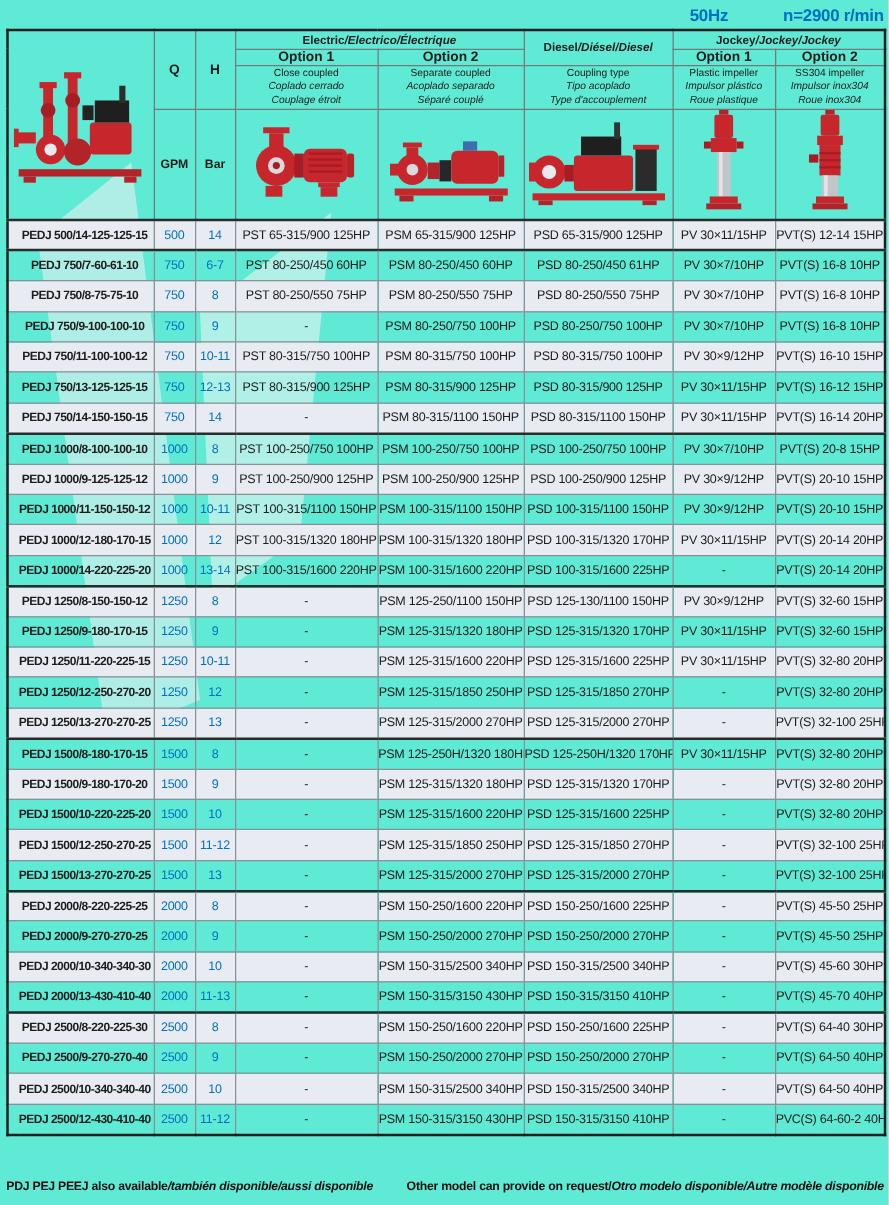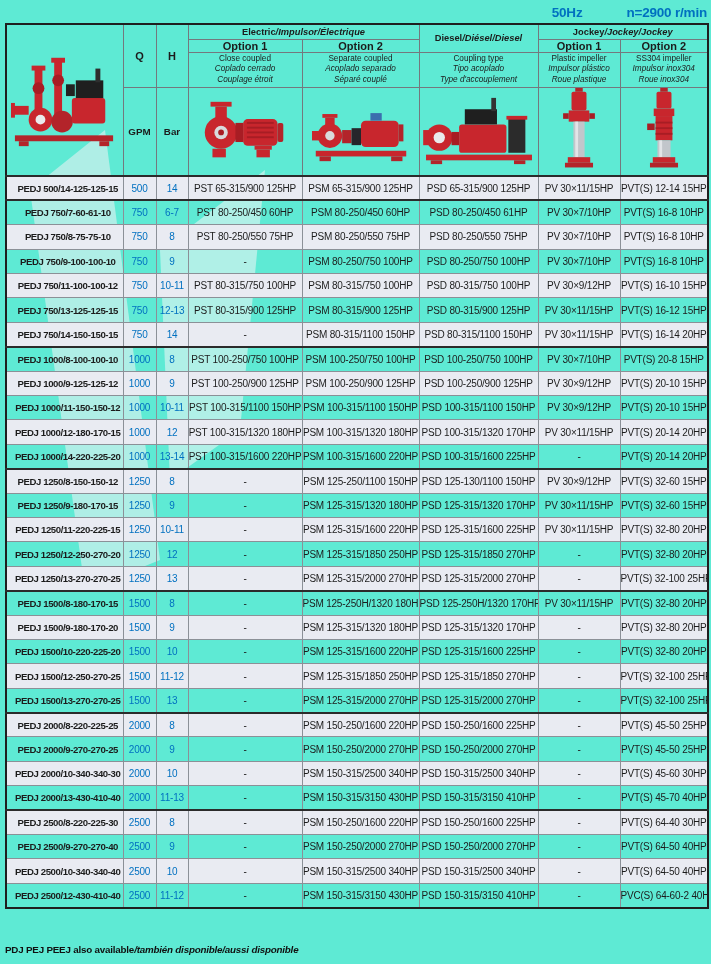--- a/index.html
+++ b/index.html
@@ -97,21 +97,21 @@
             <circle cx="52" cy="72" r="11" fill="#b3242a"></circle>
             <rect x="56" y="34" width="9" height="12" fill="#222"></rect>
             <rect x="62" y="48" width="34" height="26" rx="3" fill="#c8262d"></rect>
             <rect x="66" y="30" width="28" height="18" fill="#1f1f1f"></rect>
             <rect x="86" y="18" width="5" height="14" fill="#2e2e2e"></rect>
           </svg>
         </th>
         <th rowspan="3" class="qh">Q</th>
         <th rowspan="3" class="qh">H</th>
         <th colspan="2" class="grp">
-          <span class="b">Electric</span><span class="i">/Impulsor/Électrique</span>
+          <span class="b">Electric</span><span class="i">/Electrico/Électrique</span>
         </th>
         <th rowspan="2" class="grp">
           <span class="b">Diesel</span><span class="i">/Diésel/Diesel</span>
         </th>
         <th colspan="2" class="grp">
           <span class="b">Jockey</span><span class="i">/Jockey/Jockey</span>
         </th>
       </tr>
       <tr>
         <th class="opt">Option 1</th>
@@ -533,15 +533,18 @@
           <td class="val">-</td>
           <td class="val">PVC(S) 64-60-2 40HP</td>
         </tr>
       </tbody>
   </table>
 
   <div class="footer">
     <div>
       <span class="b">PDJ PEJ PEEJ also available</span><span class="bi">/también disponible/aussi disponible</span>
     </div>
+    <div>
+      <span class="b">Other model can provide on request/</span><span class="bi">Otro modelo disponible/Autre modèle disponible</span>
+    </div>
   </div>
 
 </div>
 
 </body></html>

